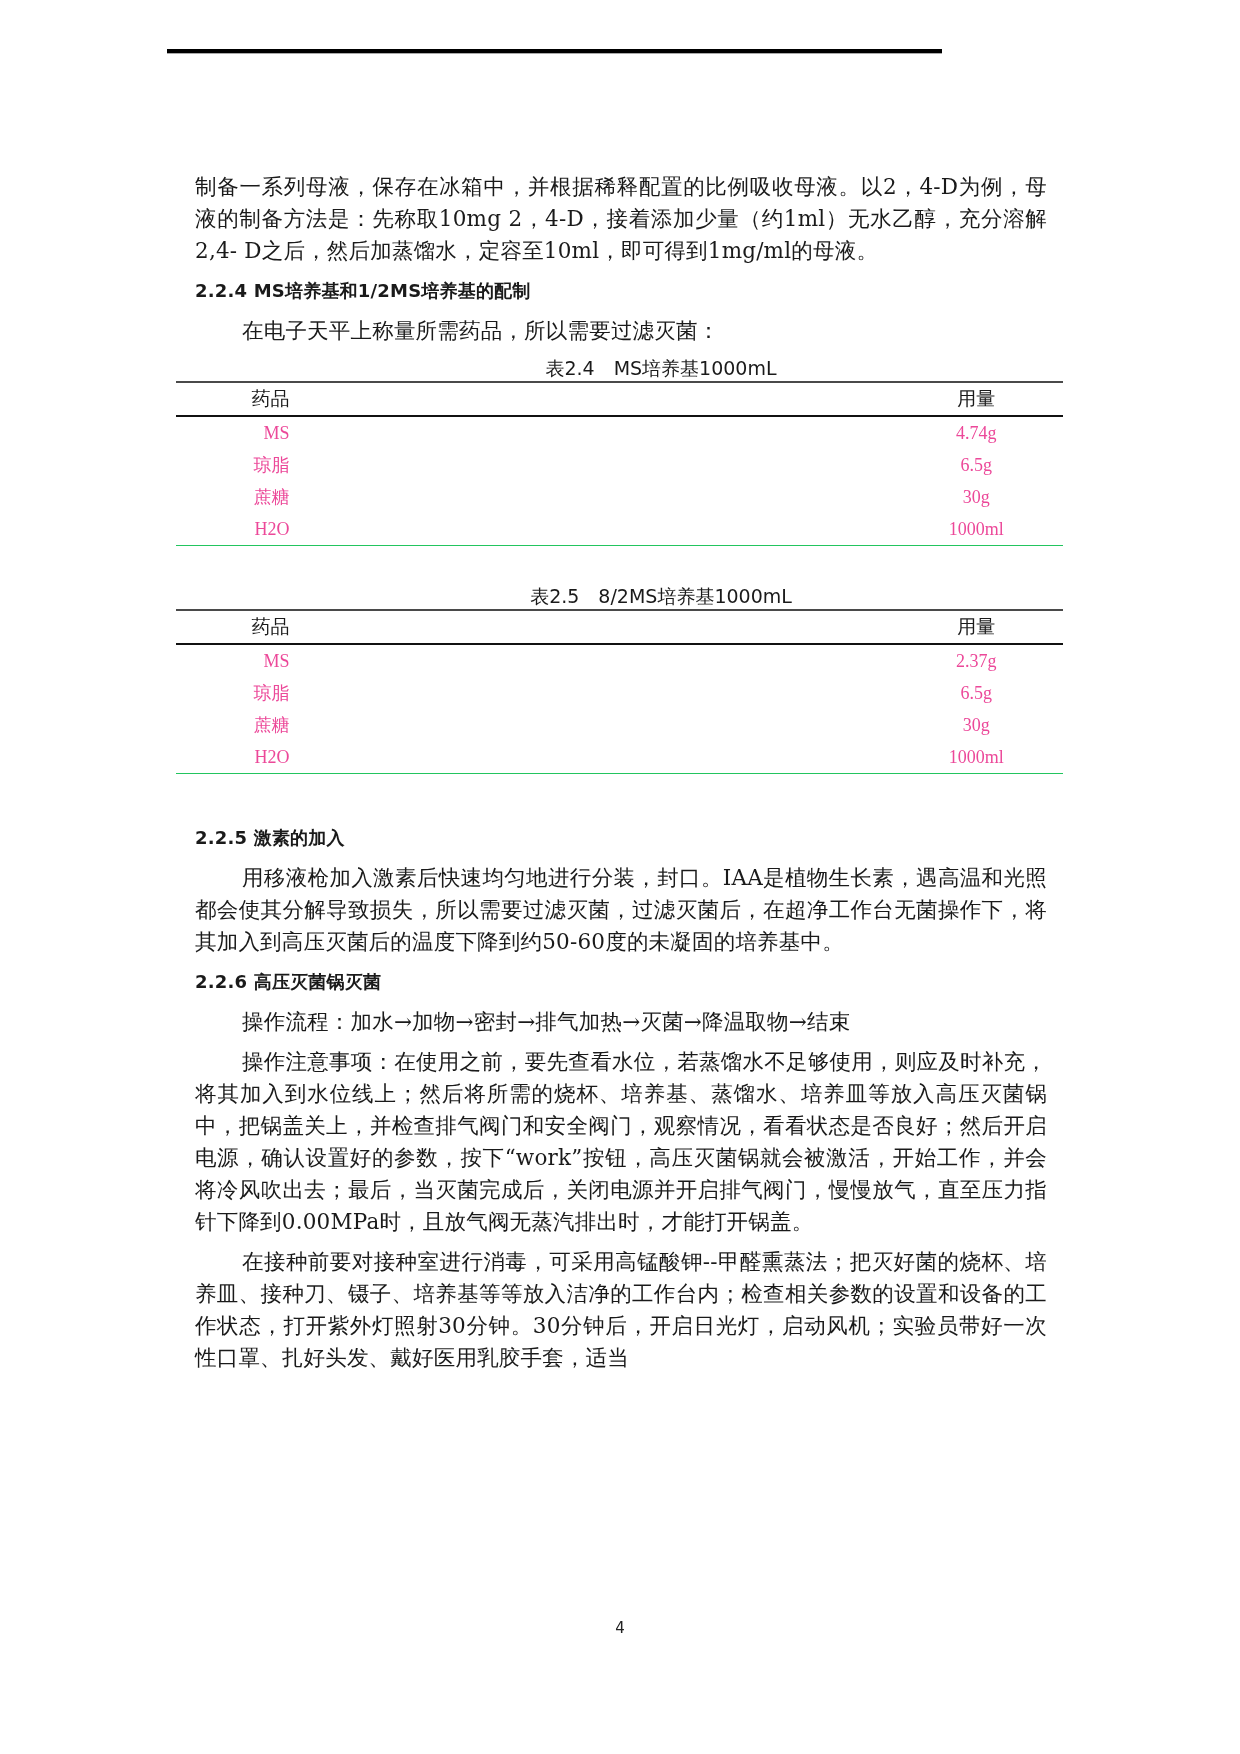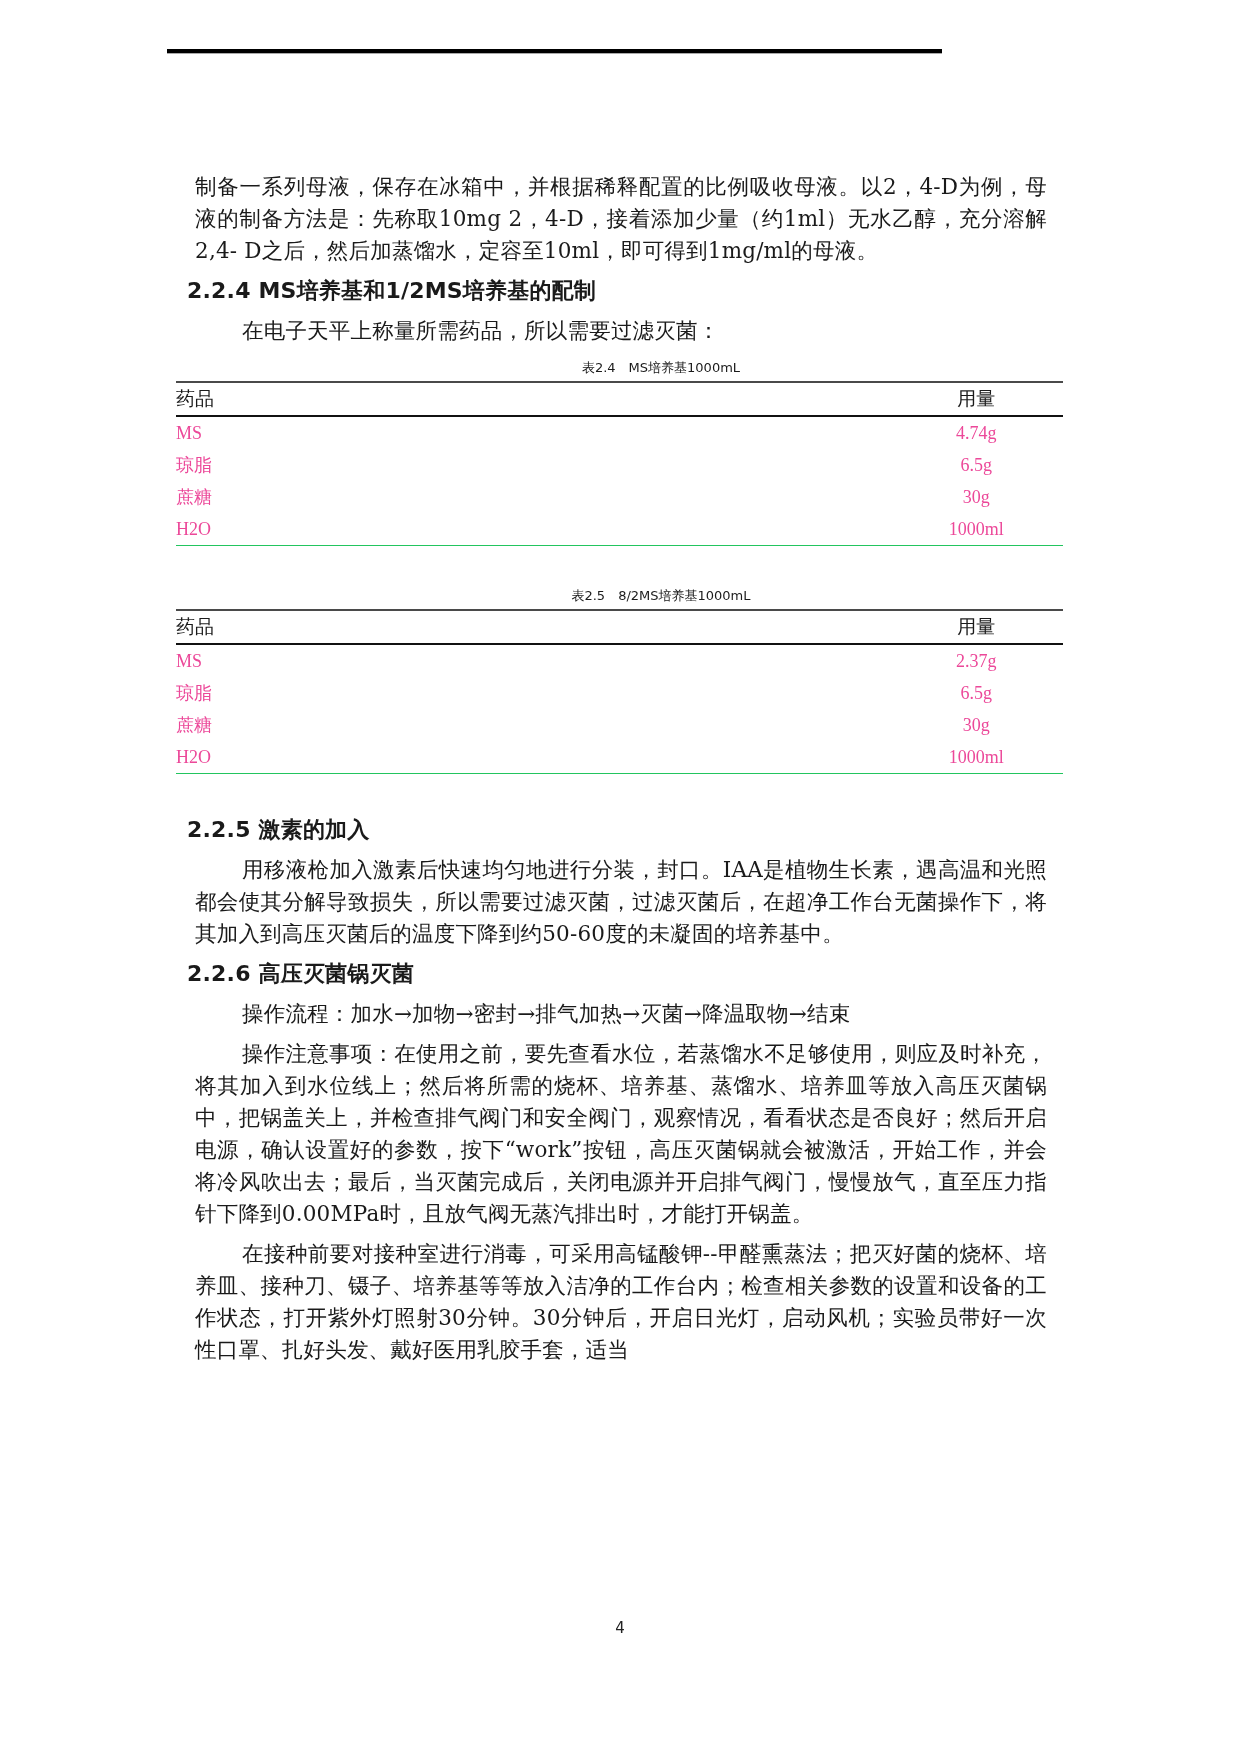--- a/index.html
+++ b/index.html
@@ -34,28 +34,28 @@
       font-size: 21.5px;
       line-height: 32px;
       margin: 8px;
       text-align: justify;
       letter-spacing: 0.2px;
       word-break: break-all;
     }
     .indent { text-indent: 47px; }
     .heading {
       font-family: "DejaVu Sans", "Liberation Sans", sans-serif;
-      font-size: 22px;
+      font-size: 18px;
       line-height: 32px;
-      margin: 0;
+      margin: 8px;
       letter-spacing: 0.2px;
     }
     .caption {
       font-family: "DejaVu Sans", "Liberation Sans", sans-serif;
-      font-size: 13px;
+      font-size: 19px;
       line-height: 26px;
       text-align: center;
       margin: 0;
       width: 868px;
       position: relative;
       left: 40px;
     }
     .table-wrap {
       position: relative;
       left: -11px;
@@ -79,21 +79,21 @@
       height: 32px;
       padding: 0;
       text-align: center;
       color: #ec4899;
     }
     table.data tbody tr:last-child td {
       border-bottom: 1px solid #22c55e;
     }
     .col-l { width: 50%; padding-right: 330px !important; }
     .col-r { width: 50%; padding-left: 270px !important; }
-    table.data th.col-l, table.data td.col-l { text-align: left; }
+    table.data th.col-l, table.data td.col-l { text-align: right; }
     .page-number {
       position: absolute;
       top: 1619px;
       left: 0;
       width: 1240px;
       text-align: center;
       font-family: "DejaVu Sans", "Liberation Sans", sans-serif;
       font-size: 15px;
       color: #222222;
     }

